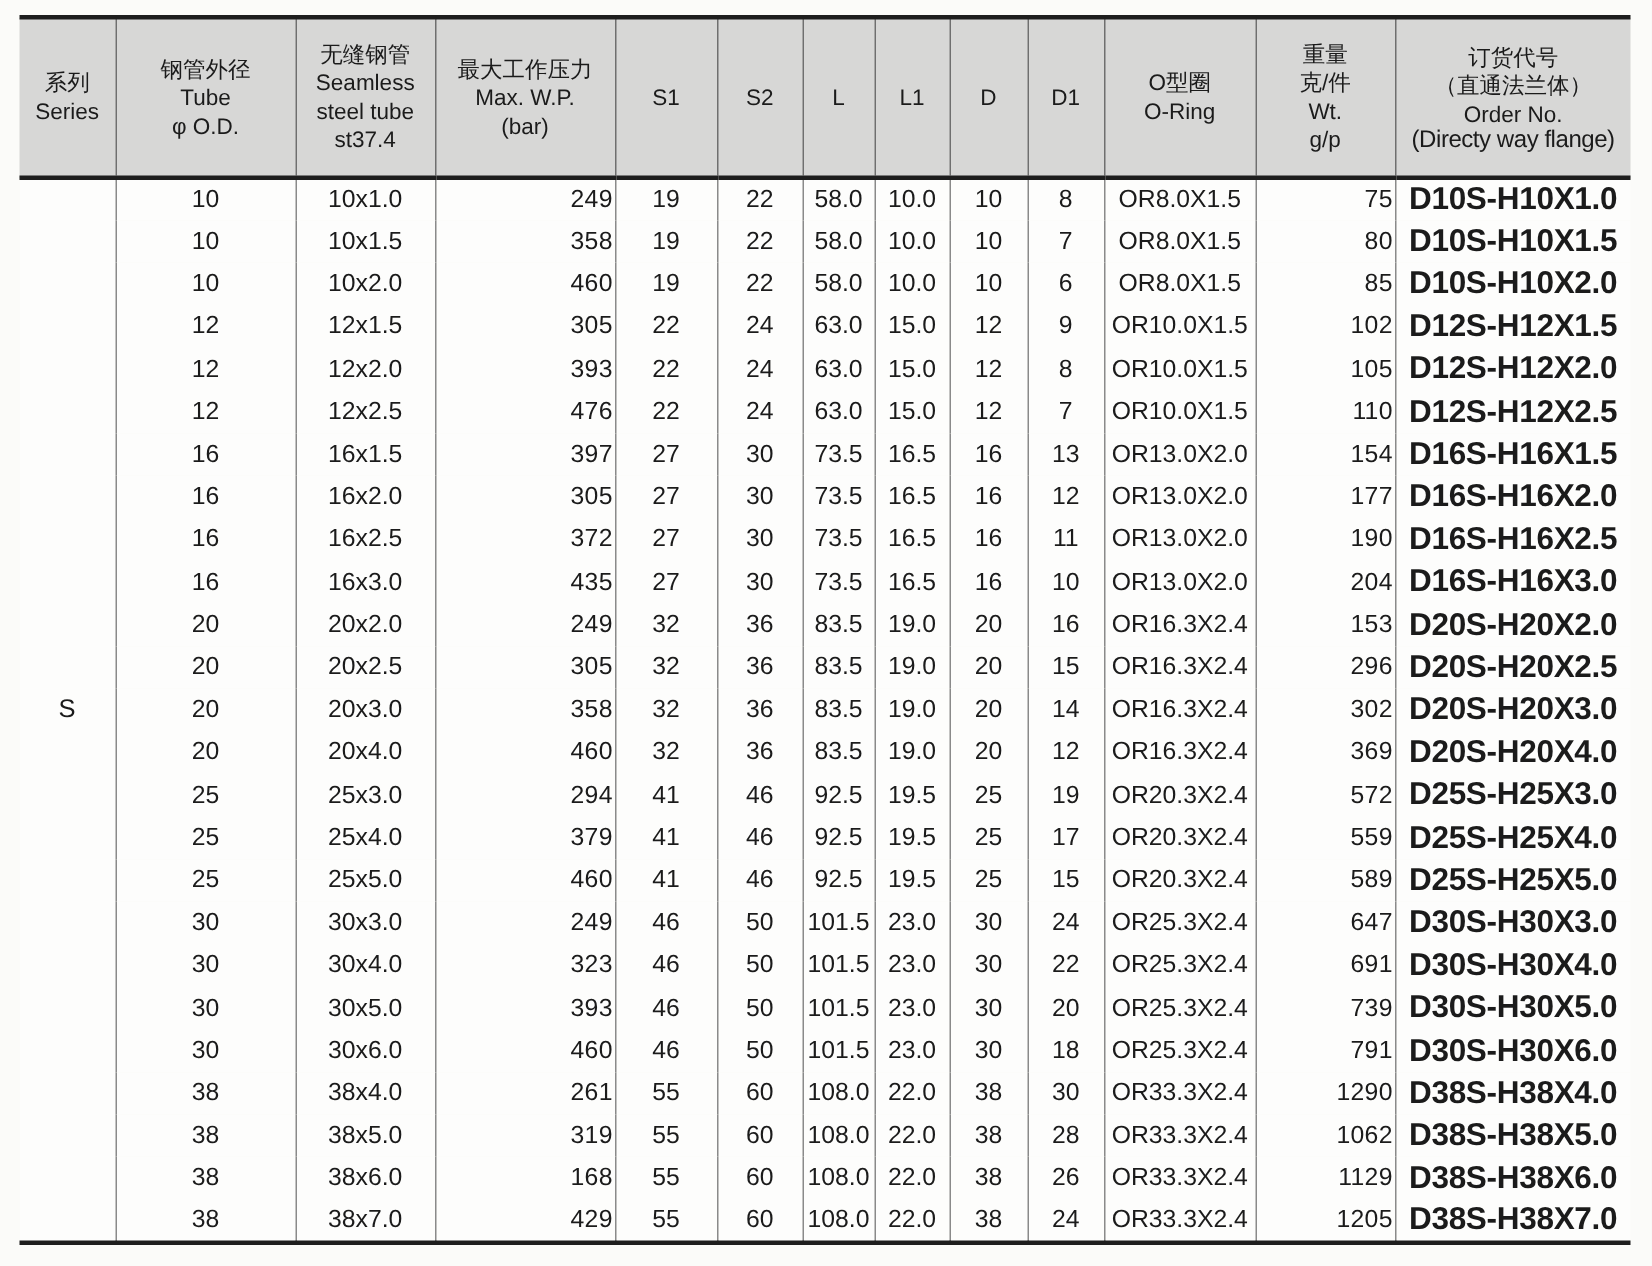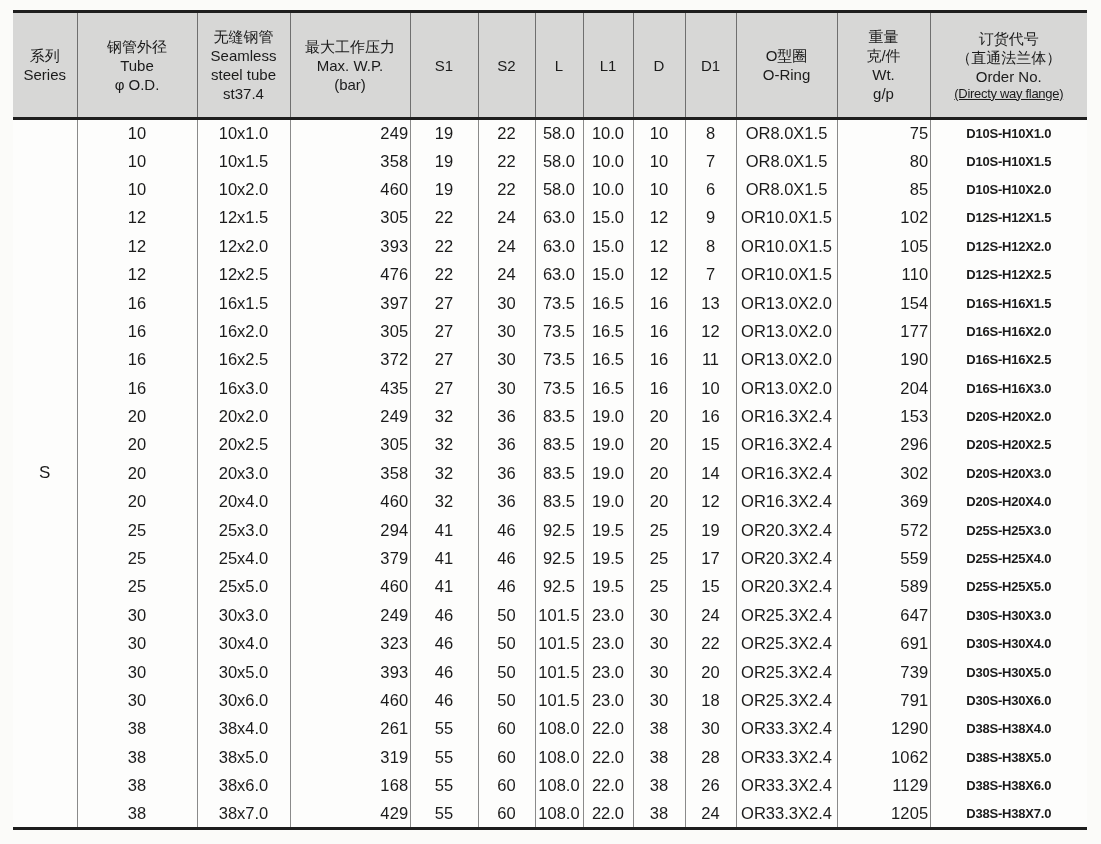--- a/index.html
+++ b/index.html
@@ -43,35 +43,35 @@
     border-bottom: 3px solid #1e1e1e;
     font-weight: normal;
     font-size: 15px;
     line-height: 19px;
     text-align: center;
     vertical-align: middle;
     padding: 2px 1px;
   }
   thead th + th { border-left: 1px solid #6f6f6f; }
   thead .hline { display: block; }
-  thead .hline.small { font-size: 13px; line-height: 16px; letter-spacing: -0.3px; text-decoration: underline; }
+  thead .hline.small { font-size: 16px; line-height: 16px; letter-spacing: -0.3px; }
 
   tbody td {
     height: 28.4px;
     background: #fdfdfc;
     text-align: center;
     vertical-align: middle;
     font-size: 16.5px;
     border-left: 1px solid #8a8a8a;
     padding: 0 1px;
     white-space: nowrap;
     overflow: hidden;
   }
   tbody td.cell-series { border-left: none; font-size: 17px; }
-  tbody td.cell-order_no { font-weight: bold; font-size: 13px; letter-spacing: -0.2px; }
+  tbody td.cell-order_no { font-weight: bold; font-size: 21px; letter-spacing: -0.2px; }
   tbody td.cell-max_wp, tbody td.cell-weight { letter-spacing: 0.2px; text-align: right; }
 </style>
 </head>
 <body>
 
 <div class="page">
   <table class="spec">
     <colgroup>
       <col class="w-series">
         <col class="w-tube">

